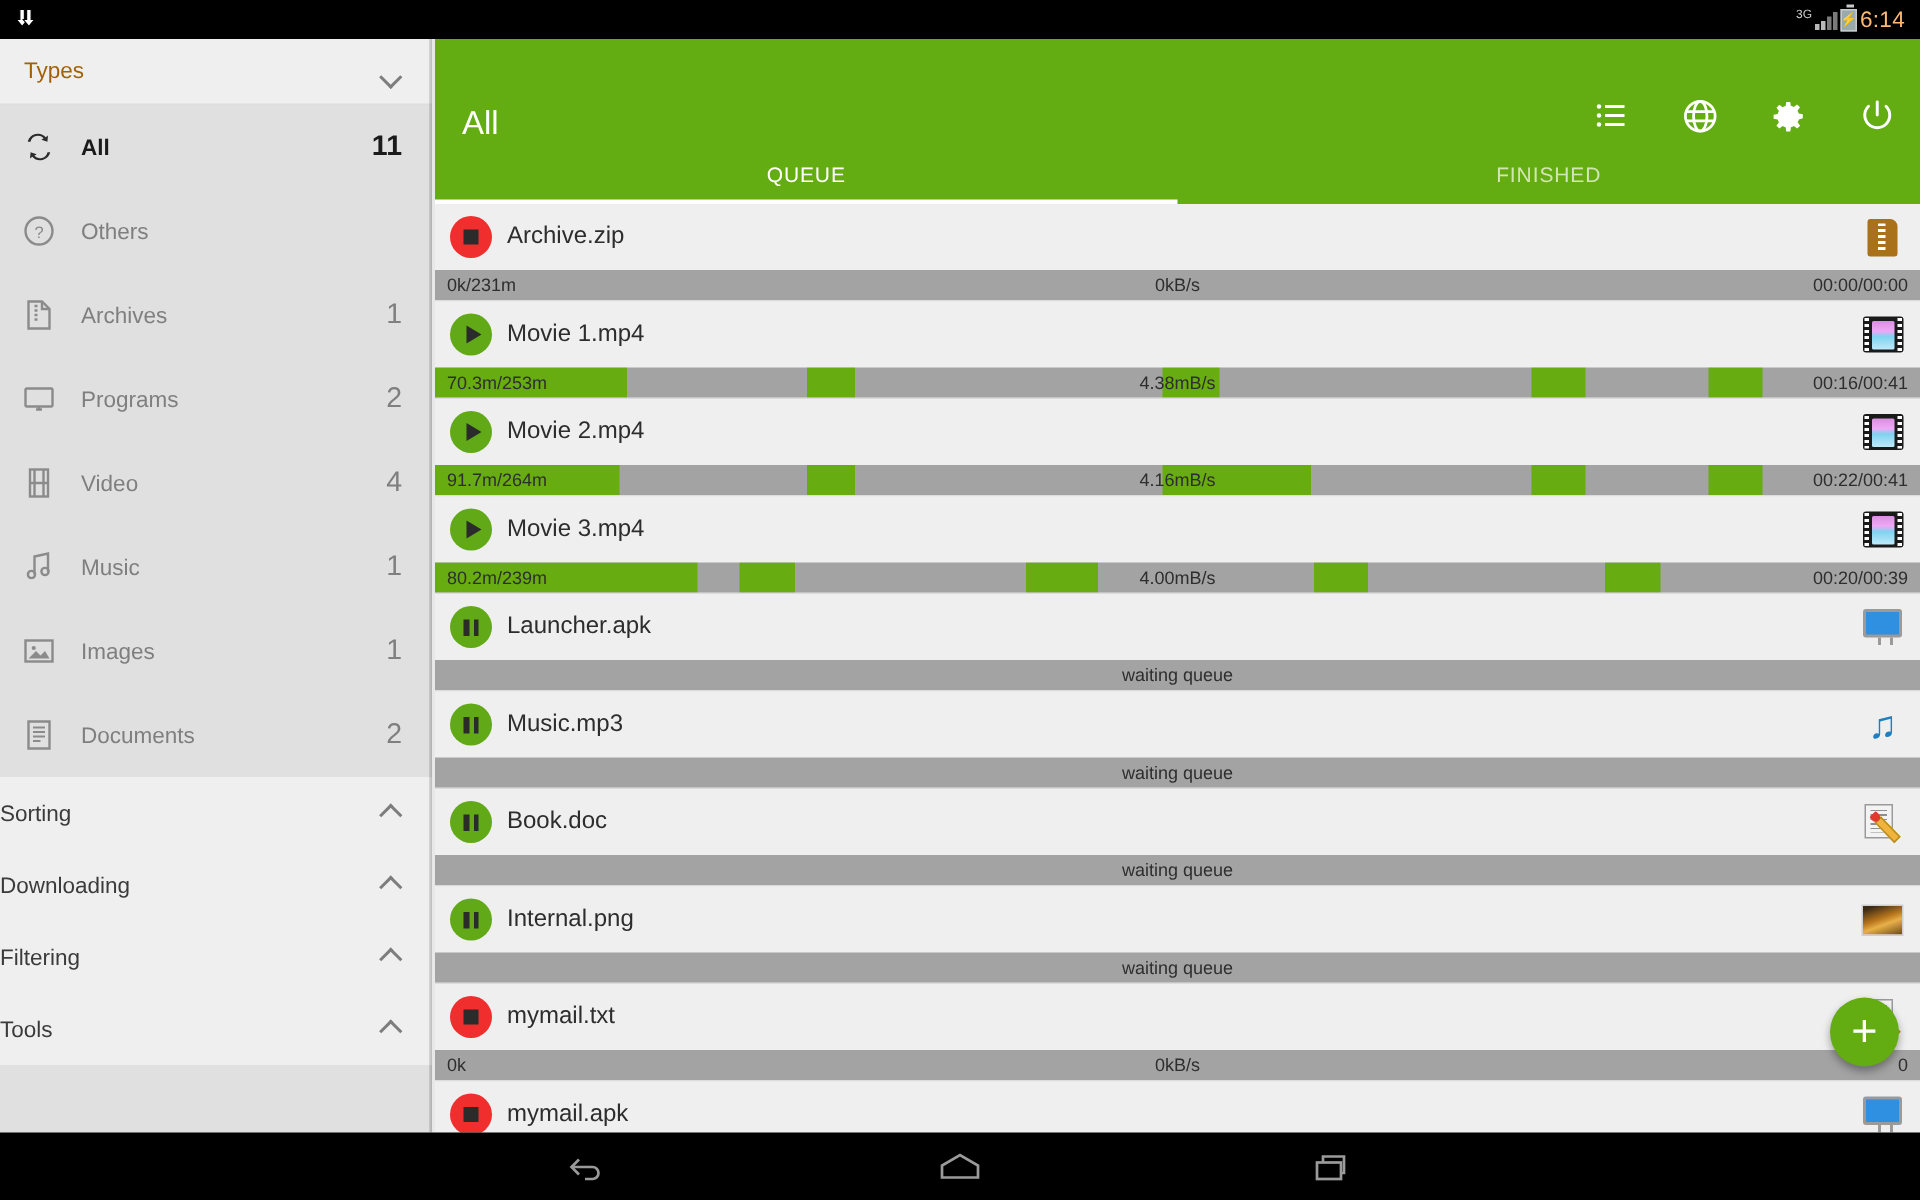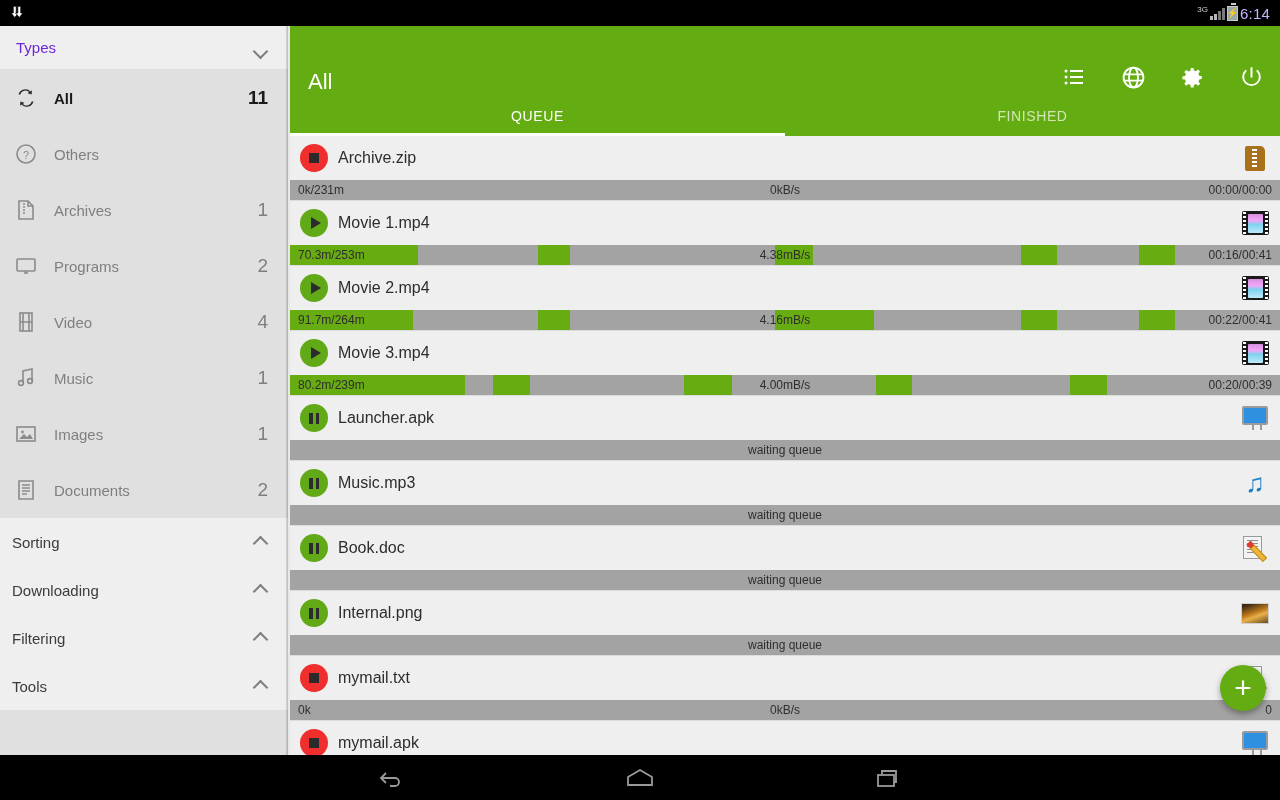--- a/index.html
+++ b/index.html
@@ -13,21 +13,21 @@
 
   
   .statusbar {
     position:absolute; top:0; left:0; width:1280px; height:26px;
     background:#000; color:#fff;
     display:flex; align-items:center; justify-content:space-between;
     padding:0 10px 0 8px;
   }
   .sb-left { display:flex; align-items:center; gap:6px; }
   .sb-right { display:flex; align-items:center; gap:2px; }
-  .sb-time { font-size:15px; color:#c4b5fd; letter-spacing:0.2px; }
+  .sb-time { font-size:15px; color:#fdba74; letter-spacing:0.2px; }
   .sb-3g { font-size:8px; color:#cfcfcf; position:relative; top:-4px; }
   .sig { display:flex; align-items:flex-end; gap:1px; height:13px; }
   .sig i { display:block; width:3px; background:#b8b8b8; }
   .sig i:nth-child(1){height:4px;} .sig i:nth-child(2){height:6px;}
   .sig i:nth-child(3){height:9px;background:#7a7a7a;} .sig i:nth-child(4){height:12px;background:#7a7a7a;}
   .batt { width:11px; height:15px; border:1.5px solid #c9c9c9; position:relative; background:#9aa; }
   .batt:before { content:""; position:absolute; top:-3.5px; left:3px; width:5px; height:2px; background:#c9c9c9;}
   .batt span { position:absolute; inset:1px; display:flex; align-items:center; justify-content:center;
                font-size:9px; color:#2f2f2f; line-height:1; }
 
@@ -36,41 +36,41 @@
     position:absolute; left:0; top:26px; width:288px; height:729px;
     background:#e0e0e0; overflow:hidden;
   }
   .drawer-edge { position:absolute; right:0; top:0; width:2px; height:100%;
                  background:linear-gradient(to right, rgba(0,0,0,0.10), rgba(0,0,0,0.22)); }
   .grp-header {
     height:44px; background:#efefef; display:flex; align-items:center;
     padding:0 20px 0 16px; justify-content:space-between;
     border-bottom:1px solid #dedede;
   }
-  .grp-header .ttl { font-size:15px; color:#6d28d9; }
+  .grp-header .ttl { font-size:15px; color:#a16207; }
   .chev { width:14px; height:14px; position:relative; }
   .chev:before {
     content:""; position:absolute; left:1px; top:3px; width:9px; height:9px;
     border-left:2px solid #7d7d7d; border-bottom:2px solid #7d7d7d;
     transform:rotate(135deg);
   }
   .chev.up:before { transform:rotate(-45deg); top:5px; }
   .types-list { background:#e0e0e0; }
   .trow {
     height:56px; display:flex; align-items:center; padding:0 20px 0 14px;
     color:#7f7f7f; font-size:15px;
   }
   .trow.active { color:#1b1b1b; font-weight:bold; }
   .trow .ic { width:40px; min-width:40px; display:flex; align-items:center; justify-content:flex-start; }
   .trow .lbl { flex:1; }
   .trow .cnt { font-size:19px; }
   .sec-list { background:#efefef; }
   .srow {
     height:48px; display:flex; align-items:center; justify-content:space-between;
-    padding:0 20px 0 12px; font-size:15px; color:#3b3b3b;
+    padding:0 20px 0 0; font-size:15px; color:#3b3b3b;
   }
   .drawer-foot { background:#e0e0e0; height:100%; }
 
   
   .main { position:absolute; left:290px; top:26px; width:990px; height:729px; background:#ececec; }
   .appbar { height:110px; background:#63ac11; position:relative; }
   .appbar .title { position:absolute; left:18px; top:43px; font-size:22px; color:#fff; }
   .appbar .actions { position:absolute; right:16px; top:38px; display:flex; align-items:center; gap:33px; }
   .act { width:26px; height:26px; cursor:pointer; display:flex; align-items:center; justify-content:center; }
   .tabs { position:absolute; left:0; bottom:0; width:100%; height:40px; display:flex; }

